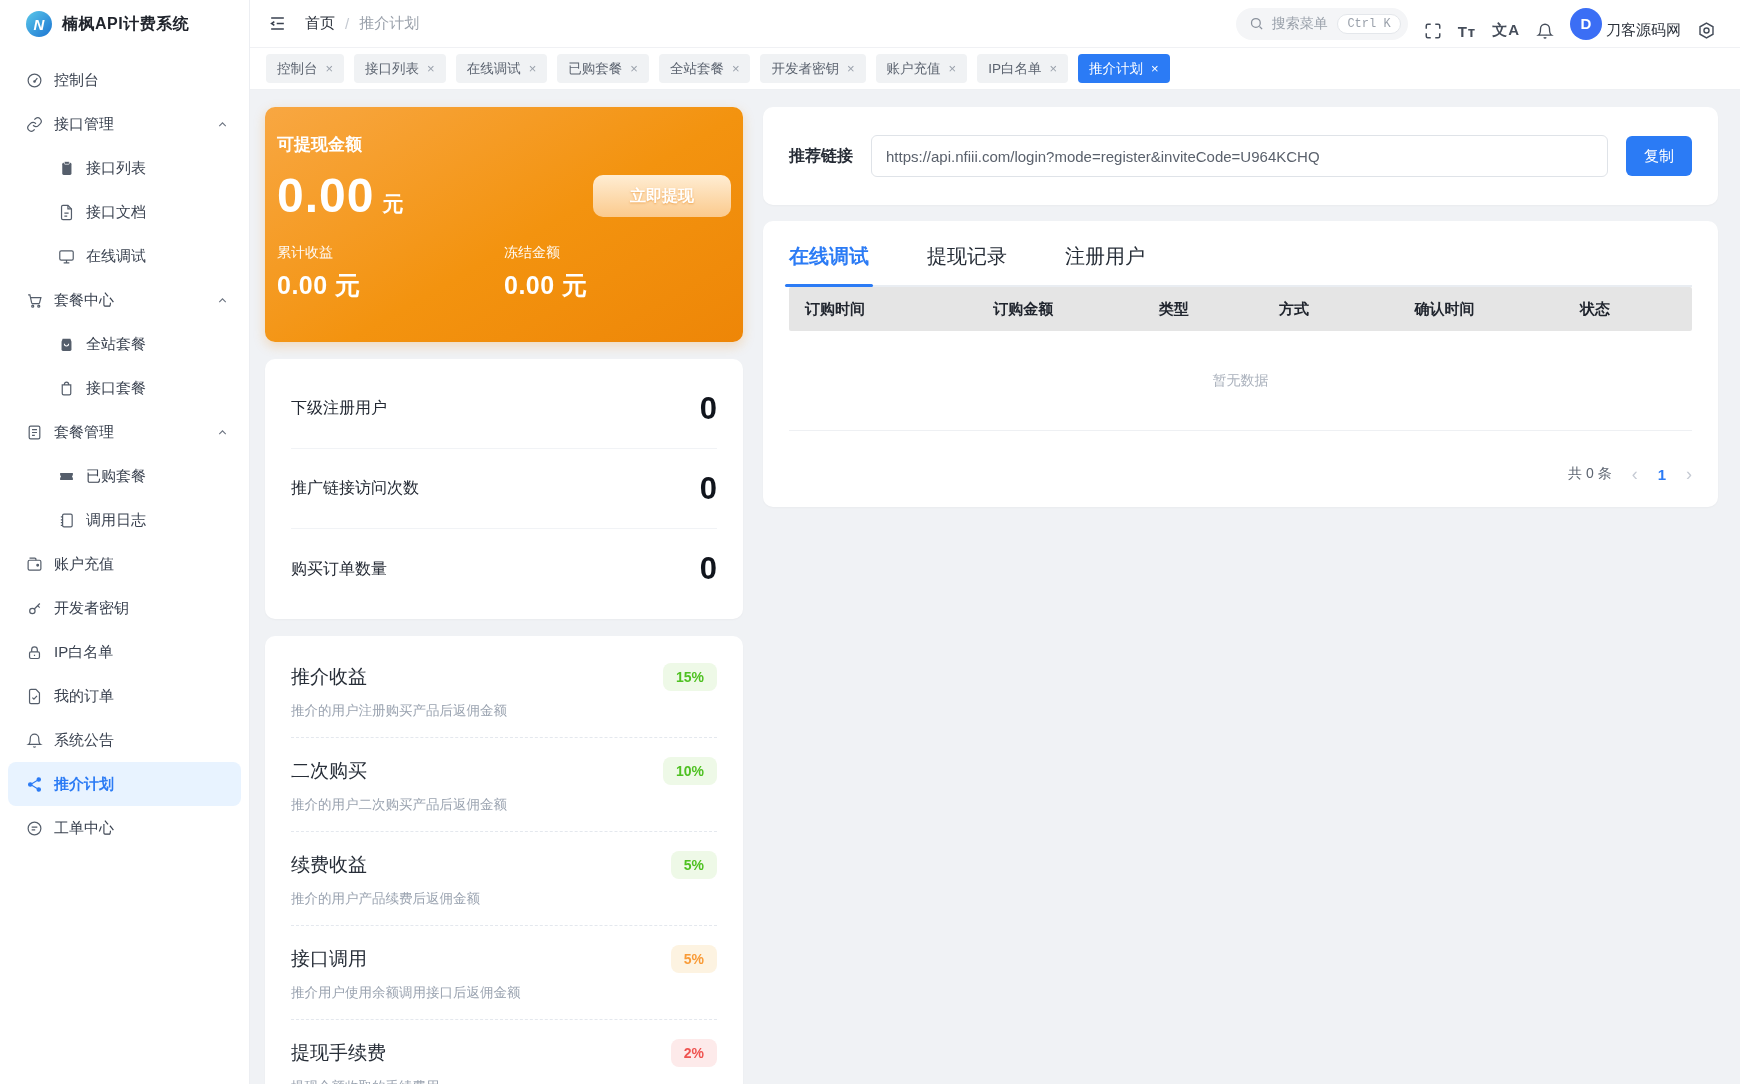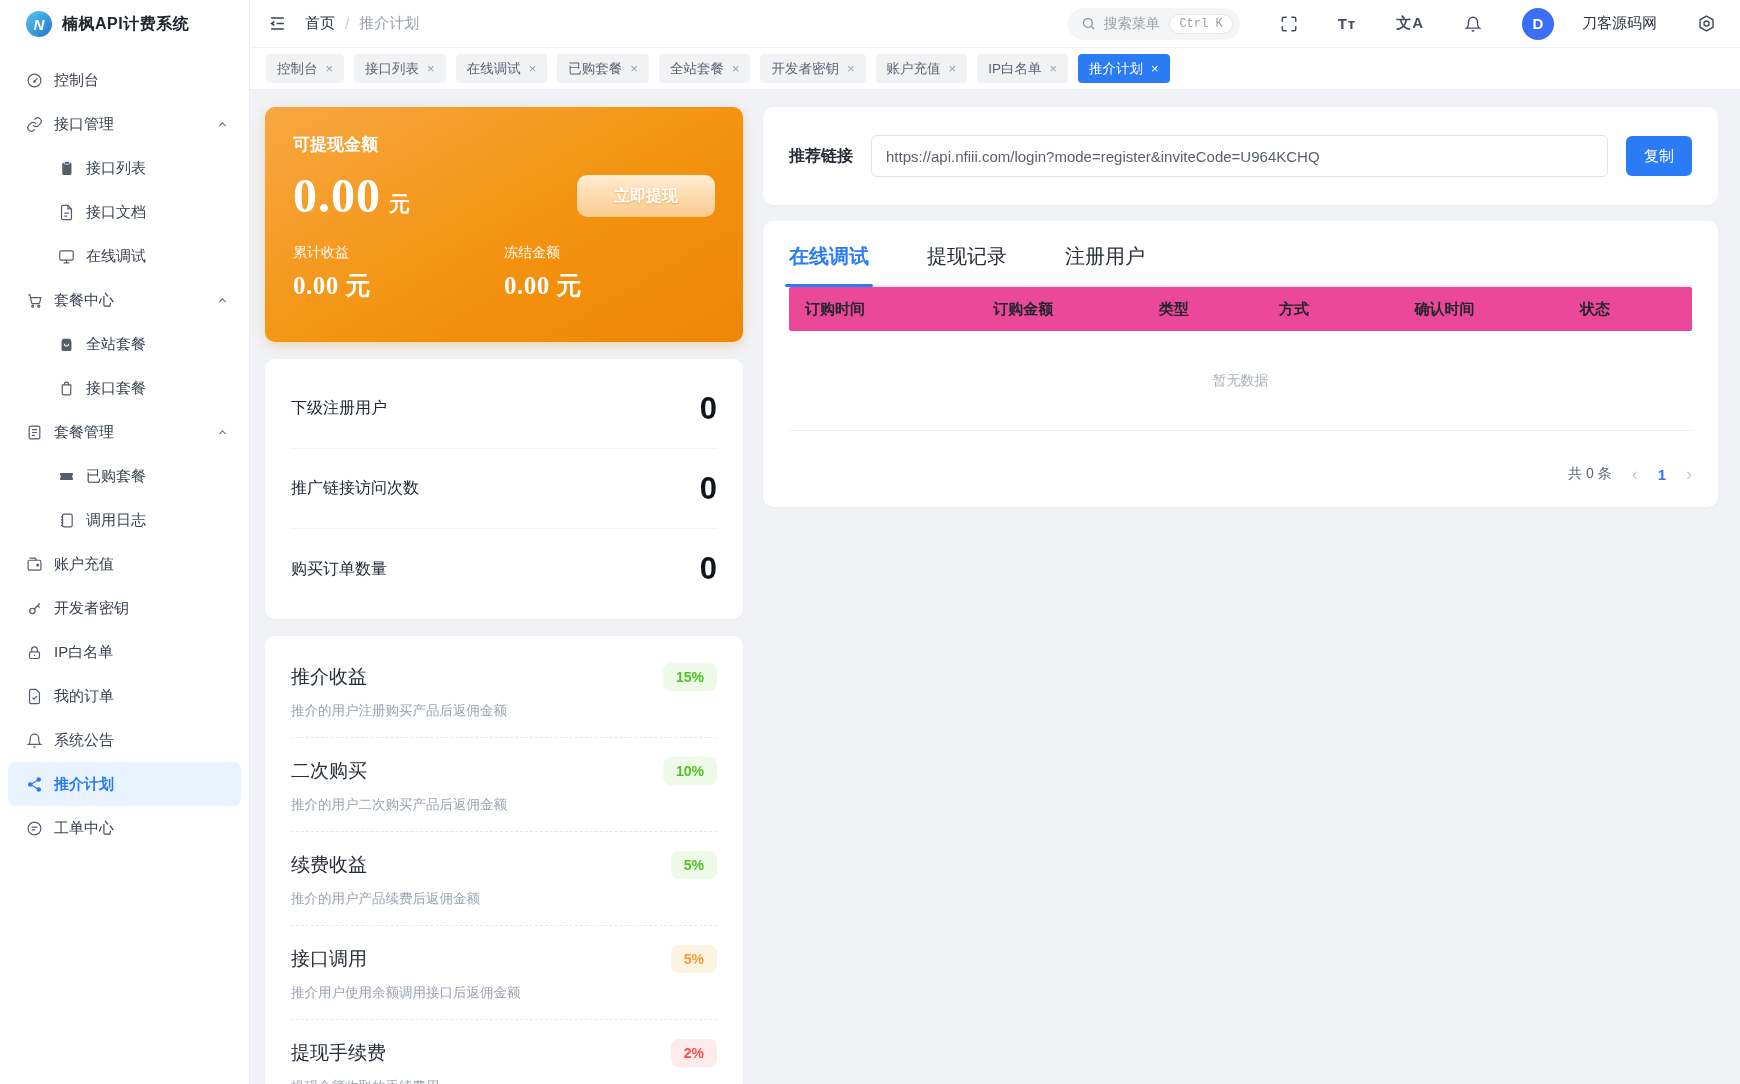--- a/index.html
+++ b/index.html
@@ -21,21 +21,21 @@
   .mi.active .ic { color:#2b7bf5; }
 
   
   .main { margin-left:250px; }
   .topbar { height:48px; background:#fff; display:flex; align-items:center; padding:0 24px 0 18px; gap:18px; border-bottom:1px solid #f0f1f4; }
   .fold-icon { color:#3a4250; cursor:pointer; }
   .crumb { display:flex; align-items:center; gap:10px; font-size:15px; }
   .crumb .c1 { color:#2c323c; cursor:pointer; }
   .crumb .sep { color:#c4c9d1; }
   .crumb .c2 { color:#9aa1ab; }
-  .top-right { margin-left:auto; display:flex; align-items:center; gap:40px; }
+  .top-right { margin-left:auto; display:flex; align-items:flex-end; gap:16px; }
   .searchpill { display:flex; align-items:center; gap:8px; background:#f4f5f7; border-radius:16px; height:32px; padding:0 7px 0 13px; color:#9aa1ab; cursor:pointer; min-width:172px; }
   .searchpill .ph { font-size:14px; }
   .kbd { margin-left:auto; border:1px solid #e4e7eb; background:#fff; border-radius:11px; padding:2px 9px; font-size:12px; color:#9aa1ab; font-family:"Liberation Mono", monospace; }
   .tico { color:#454d5a; cursor:pointer; display:flex; align-items:center; }
   .tico.txt { font-weight:bold; font-size:15px; letter-spacing:1px; }
   .avatar { width:32px; height:32px; border-radius:50%; background:#3b6ef5; color:#fff; font-size:15px; font-weight:bold; display:flex; align-items:center; justify-content:center; cursor:pointer; }
   .uname { font-size:15px; color:#2c323c; margin-left:-12px; cursor:pointer; }
 
   
   .tabbar { height:42px; background:#fff; display:flex; align-items:center; gap:10px; padding:0 16px; border-bottom:1px solid #eef0f3; }
@@ -44,21 +44,21 @@
   .chip.active { background:#2b7bf5; color:#fff; }
   .chip.active .x { color:#fff; }
 
   
   .content { display:flex; align-items:flex-start; gap:20px; padding:17px 22px 0 15px; background:#f0f2f5; height:994px; }
   .card { background:#fff; border-radius:10px; box-shadow:0 1px 2px rgba(16,24,40,.03); }
   .left-col { width:478px; flex:0 0 auto; display:flex; flex-direction:column; gap:17px; }
   .right-col { flex:1; display:flex; flex-direction:column; gap:16px; }
 
   
-  .wallet { border-radius:10px; background:linear-gradient(150deg,#f8a742 0%,#f3930f 55%,#ee8607 100%); color:#fff; padding:26px 28px 24px; height:235px; box-shadow:0 4px 12px rgba(240,140,20,.25);font-family:Liberation Serif, serif; }
+  .wallet { border-radius:10px; background:linear-gradient(150deg,#f8a742 0%,#f3930f 55%,#ee8607 100%); color:#fff; padding:26px 12px 24px; height:235px; box-shadow:0 4px 12px rgba(240,140,20,.25); }
   .wallet .wtitle { font-size:17px; font-weight:bold; }
   .wallet .amount-row { display:flex; align-items:center; margin-top:16px; }
   .wallet .big { font-size:48px; font-weight:800; line-height:1; letter-spacing:1px;text-align:center; }
   .wallet .unit { font-size:21px; font-weight:bold; margin:16px 0 0 8px; }
   .withdraw-btn { margin-left:auto; background:linear-gradient(180deg,#ffedd3,#fbca8d); color:#fff; text-shadow:0 1px 2px rgba(230,130,20,.55); border:none; border-radius:10px; width:138px; height:42px; font-size:16px; font-weight:bold; cursor:pointer; font-family:inherit; }
   .wallet .wstats { display:flex; margin-top:24px; }
   .wallet .wstat { width:50%; }
   .wallet .wlabel { font-size:14px; opacity:.95; }
   .wallet .wval { font-size:25px; font-weight:800; margin-top:7px; letter-spacing:.5px; }
 
@@ -89,21 +89,21 @@
 
   
   .records { padding:22px 26px 18px; }
   .rtabs { display:flex; gap:58px; border-bottom:2px solid #e9edf2; }
   .rtab { font-size:20px; color:#272e38; padding-bottom:15px; position:relative; cursor:pointer; }
   .rtab.active { color:#2b7bf5; font-weight:bold; }
   .rtab.active::after { content:""; position:absolute; left:-4px; right:-4px; bottom:-2px; height:3px; background:#2b7bf5; border-radius:2px; }
   .searchrow { display:flex; justify-content:flex-end; margin:20px 0 16px; }
   .kwsearch { width:268px; height:38px; border:1px solid #dce0e6; border-radius:8px; padding:0 13px; font-size:14px; color:#5a616c; font-family:inherit; outline:none; }
   .kwsearch::placeholder { color:#b9bfc9; }
-  .thead { display:grid; grid-template-columns:1.25fr 1.1fr .8fr .9fr 1.1fr .85fr; background:#ec4899; border-radius:2px; height:44px; align-items:center; }
+  .thead { display:grid; grid-template-columns:1.25fr 1.1fr .8fr .9fr 1.1fr .85fr; background:#e5e5e5; border-radius:2px; height:44px; align-items:center; }
   .th { font-size:15px; font-weight:bold; color:#20252e; padding-left:16px; }
   .empty { height:100px; display:flex; align-items:center; justify-content:center; color:#aab1bc; font-size:14px; border-bottom:1px solid #eef0f3; }
   .pager { display:flex; justify-content:flex-end; align-items:flex-end; gap:20px; margin-top:34px; padding-bottom:6px; font-size:14px; color:#5c6470; }
   .pager .arrow { color:#c6cbd4; font-size:18px; cursor:pointer; line-height:1; }
   .pager .pnum { color:#2b7bf5; font-weight:bold; font-size:15px; cursor:pointer; }
 </style>
 </head>
 <body>
 
 <aside class="sidebar">

